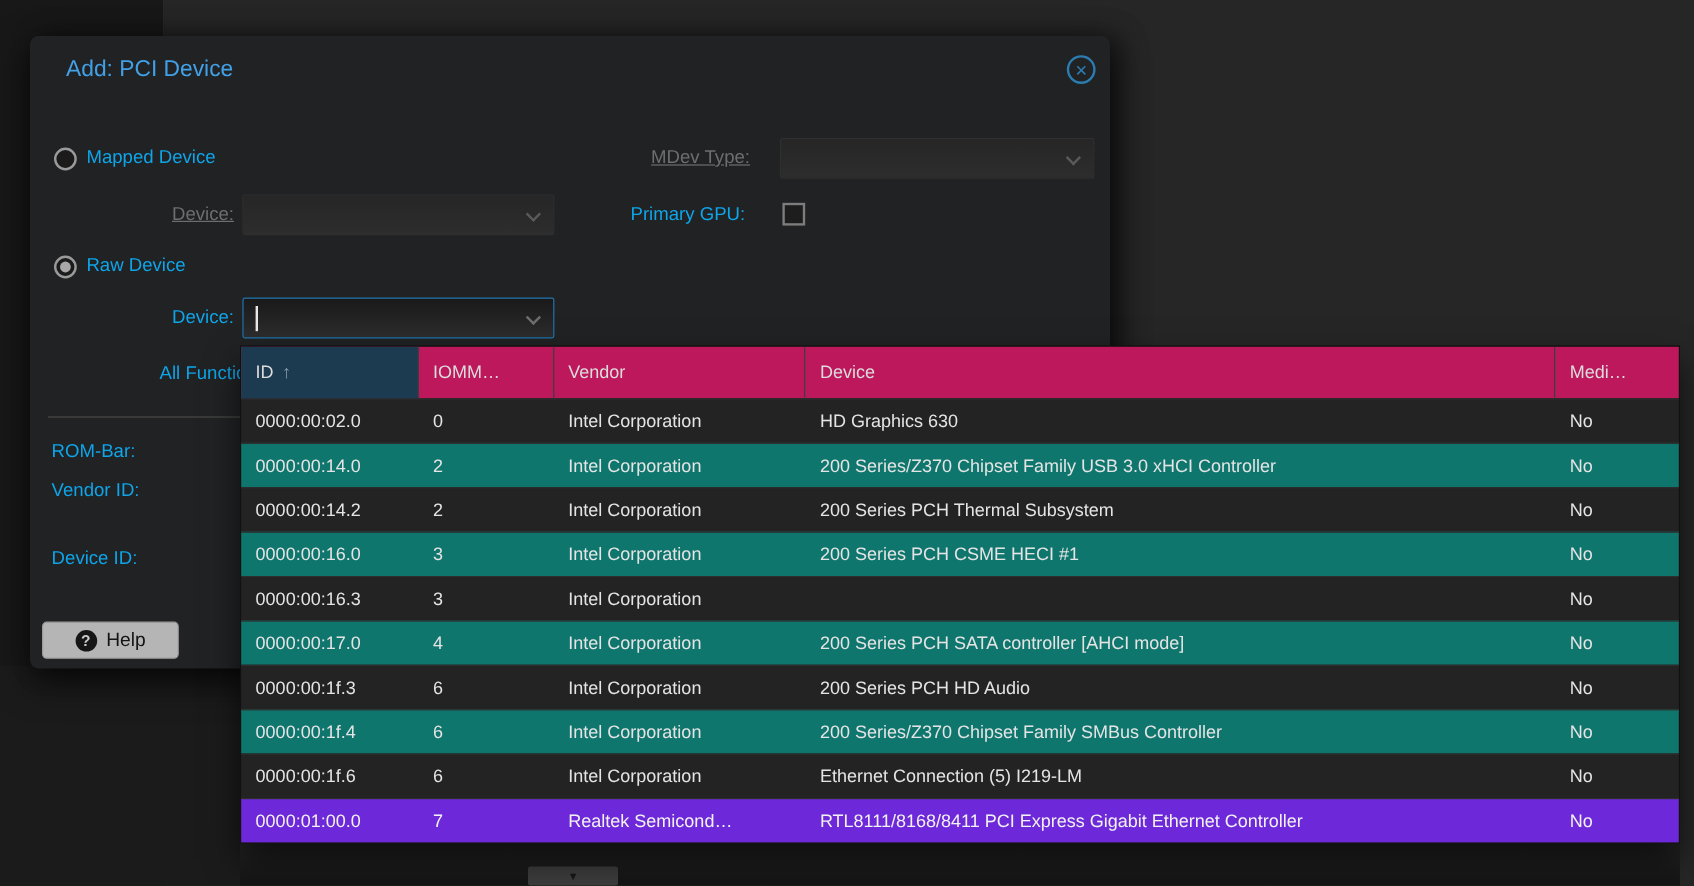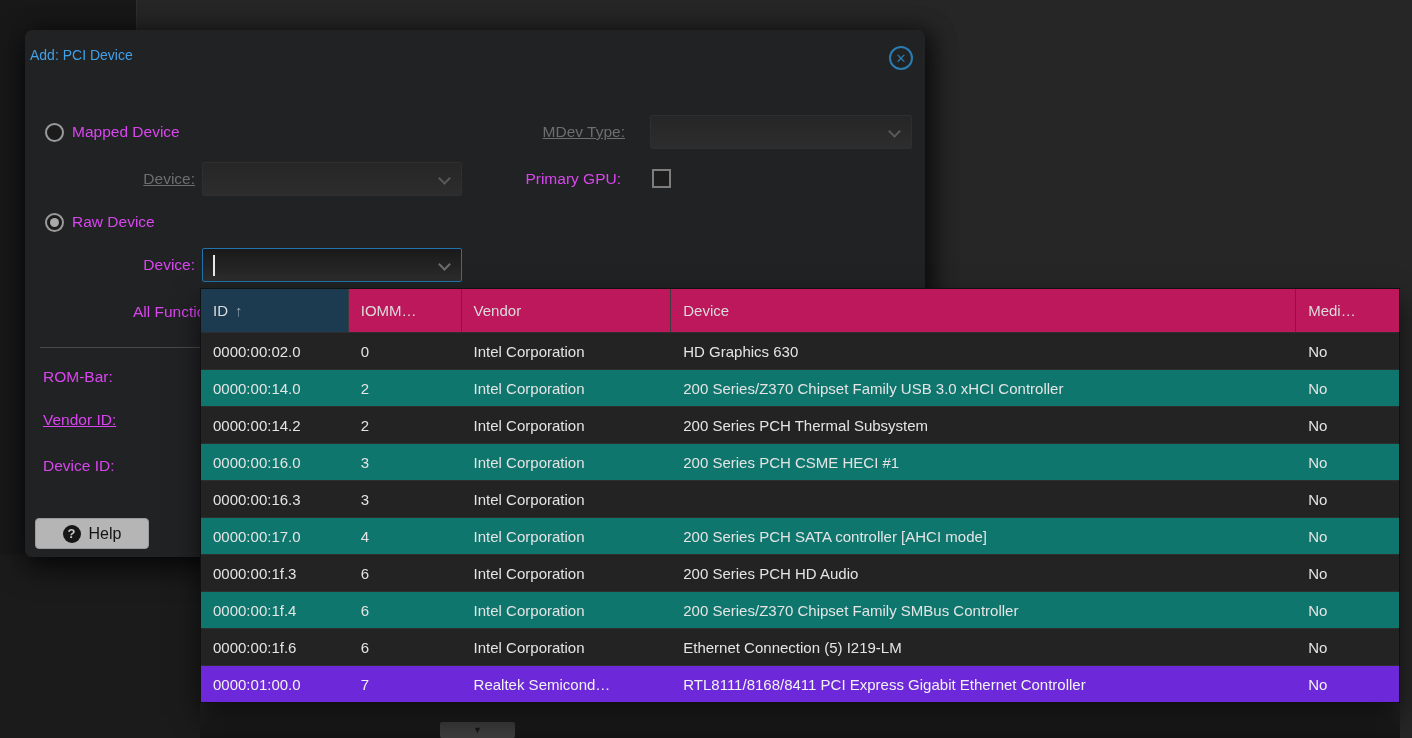--- a/index.html
+++ b/index.html
@@ -14,27 +14,27 @@
   .below-table-strip { position:absolute; left:200px; top:701px; width:1200px; height:37px;
                 background:linear-gradient(#252525,#141414); }
   .scroll-more-btn { position:absolute; left:440px; top:722px; width:75px; height:16px;
                 background:#3d3d3d; border-radius:2px; color:#161616; font-size:9px;
                 display:flex; align-items:center; justify-content:center; }
 
   
   .dialog { position:absolute; left:25px; top:30px; width:900px; height:527px;
             background:#212224; border-radius:7px;
             box-shadow:0 10px 30px rgba(0,0,0,.65), 8px 0 22px rgba(0,0,0,.45); z-index:5; }
-  .dlg-title { position:absolute; left:5px; top:17px; font-size:14px; color:#41a0e6; }
+  .dlg-title { position:absolute; left:30px; top:17px; font-size:19px; color:#41a0e6; }
   .dlg-close { position:absolute; right:12px; top:16px; width:24px; height:24px;
                border:2px solid #2b7cb0; border-radius:50%; color:#2b7cb0;
                display:flex; align-items:center; justify-content:center;
                font-size:13px; line-height:1; cursor:pointer; }
 
-  .lbl { position:absolute; font-size:15.5px; color:#d946ef; }
+  .lbl { position:absolute; font-size:15.5px; color:#0ea5e9; }
   .lbl.right { text-align:right; }
   .lbl.disabled { color:#6e6e6e;text-decoration:underline; }
 
   
   .radio { position:absolute; width:19px; height:19px; border-radius:50%;
            border:2px solid #9a9a9a; background:#1b1b1b; }
   .radio .dot { display:none; }
   .radio.checked .dot { display:block; width:9px; height:9px; border-radius:50%;
            background:#a8a8a8; margin:3px; }
   .checkbox { position:absolute; width:19px; height:19px; border:2px solid #7d7d7d;
@@ -121,21 +121,21 @@
 
   <div class="lbl right" style="left:60px; top:226px; width:110px;">Device:</div>
   <div class="combo focused" style="left:177px; top:218px; width:260px;">
     <div class="caret"></div>
     <div class="chev"></div>
   </div>
 
   <div class="lbl right" style="left:0px; top:273px; width:201px;">All Functions:</div>
   <div class="divider"></div>
   <div class="lbl" style="left:18px; top:338px;">ROM-Bar:</div>
-  <div class="lbl" style="left:18px; top:381px;text-decoration:underline;">Vendor ID:</div>
+  <div class="lbl" style="left:18px; top:370px;">Vendor ID:</div>
   <div class="lbl" style="left:18px; top:427px;">Device ID:</div>
 
   <div class="help-btn">
     <span class="help-q">?</span>
     <span>Help</span>
   </div>
 </div>
 
 <div class="picker">
   <div class="thead">

